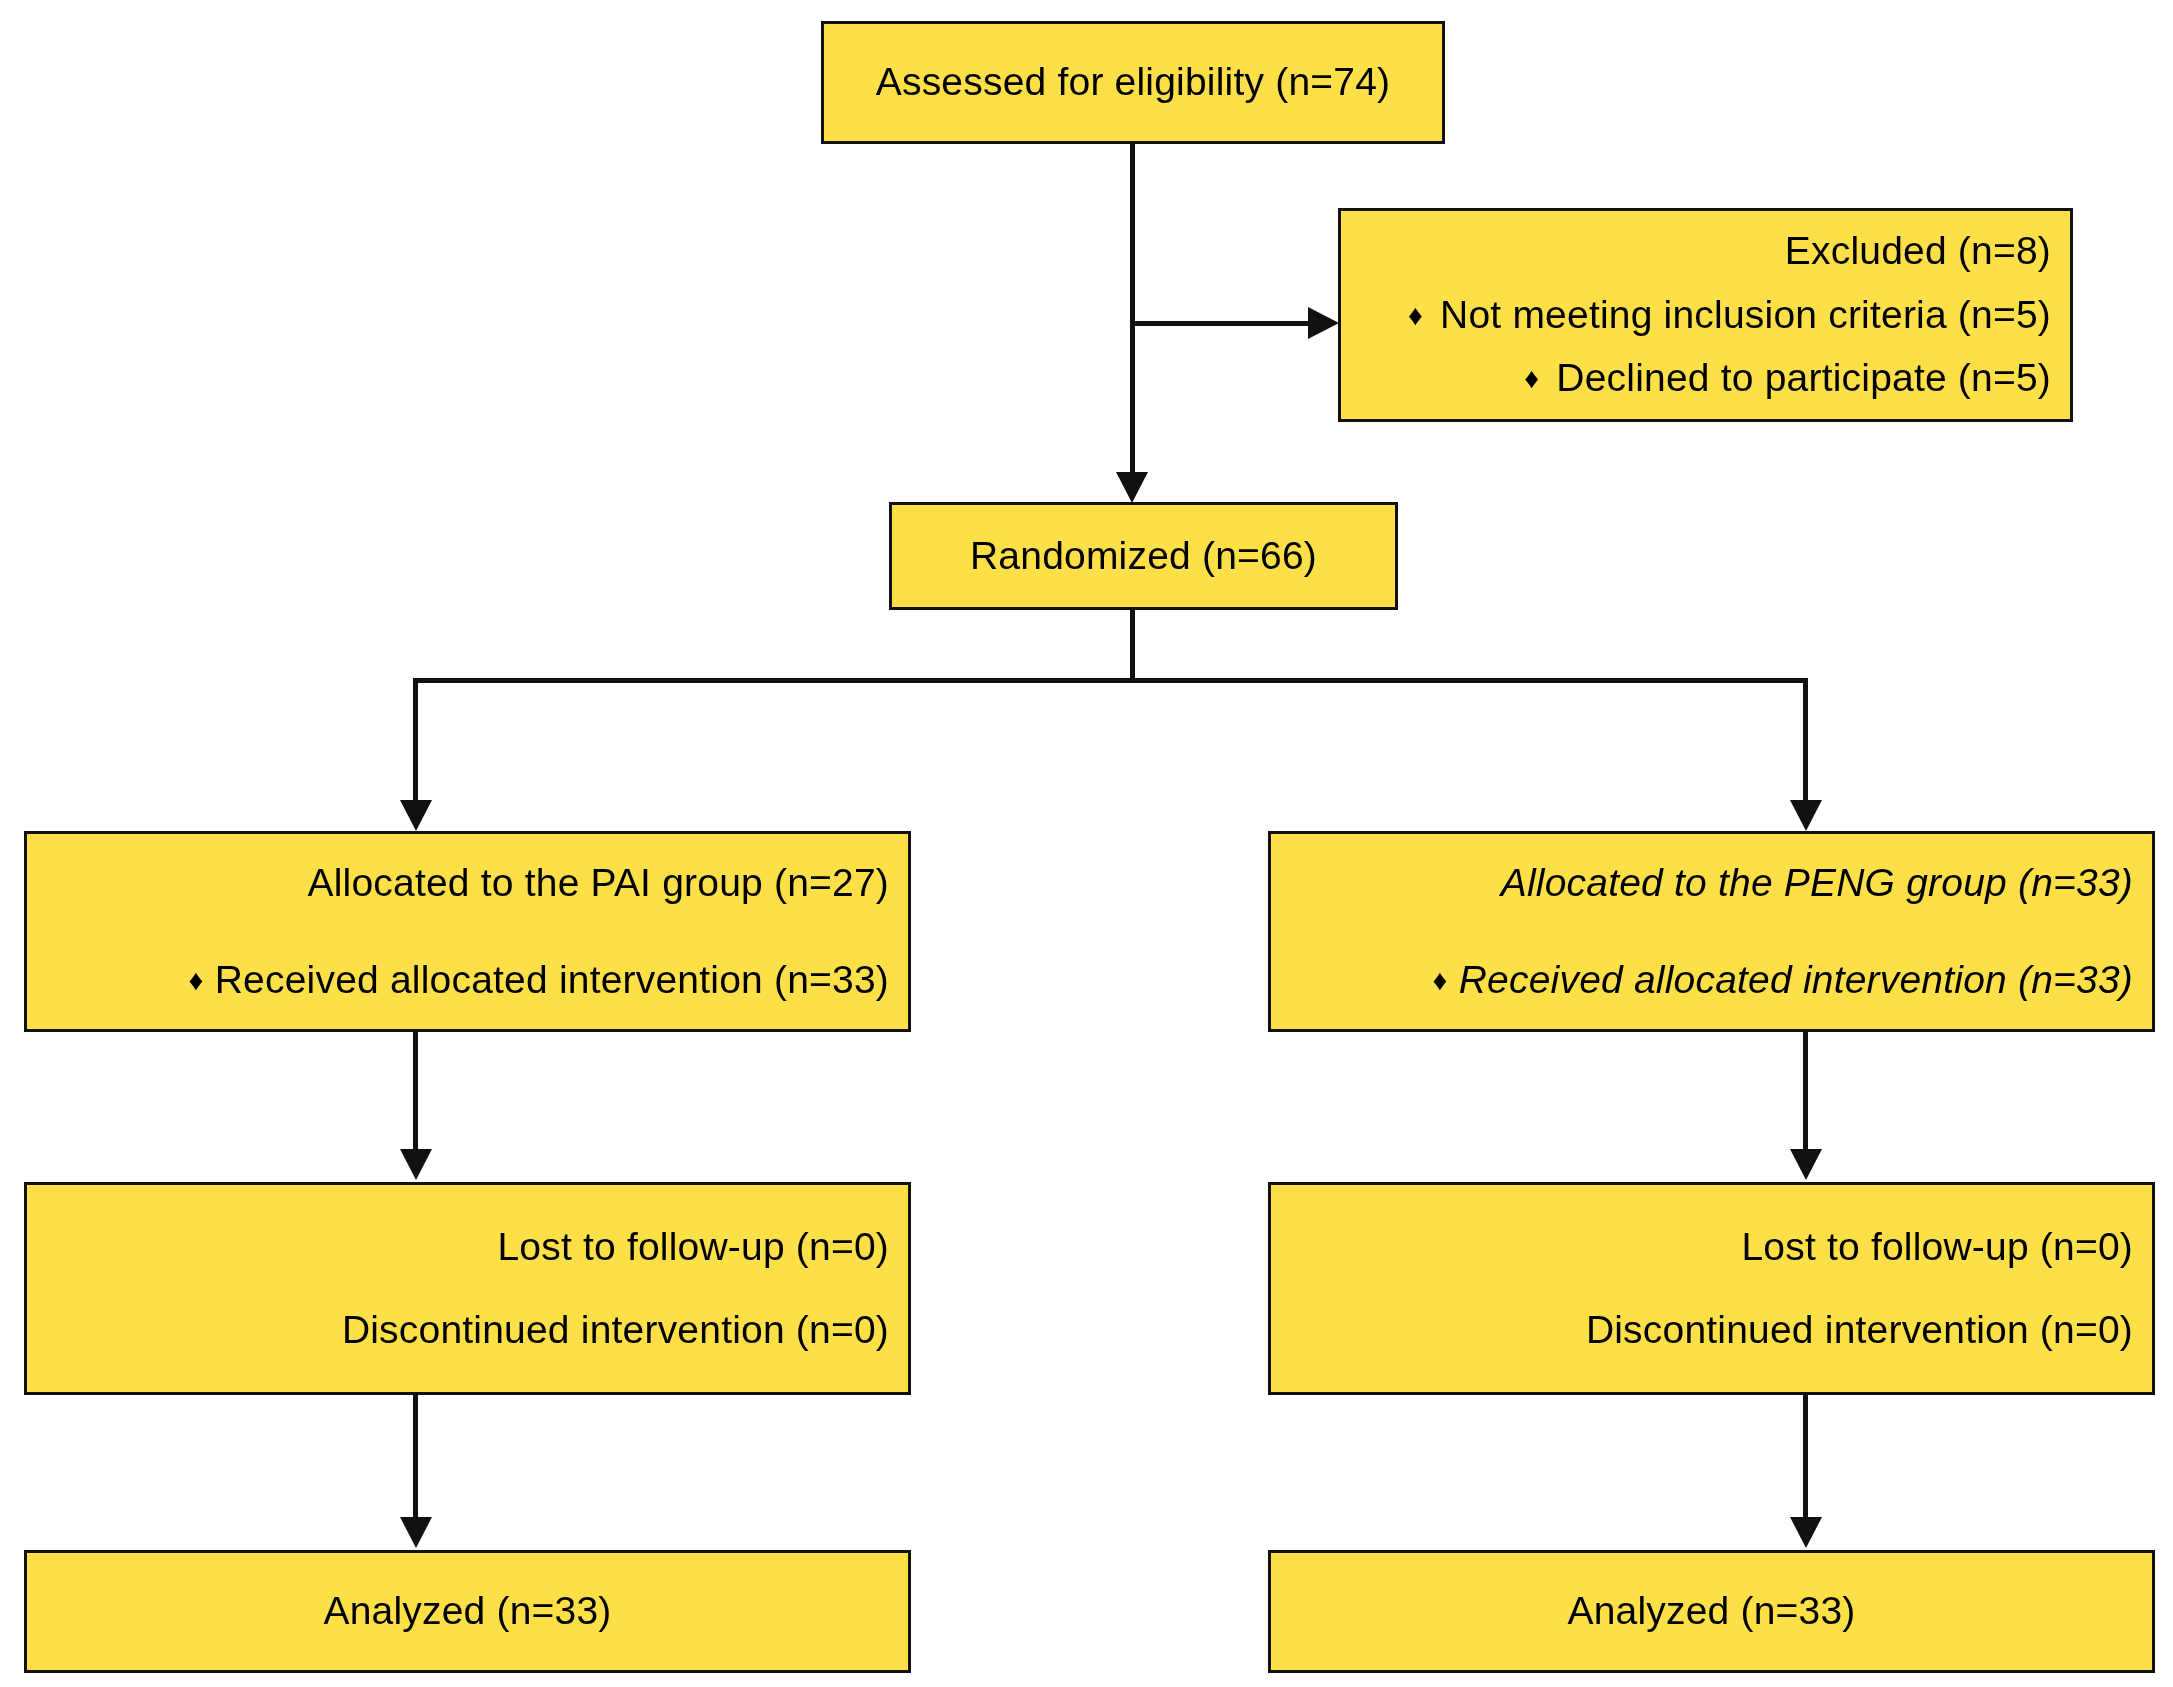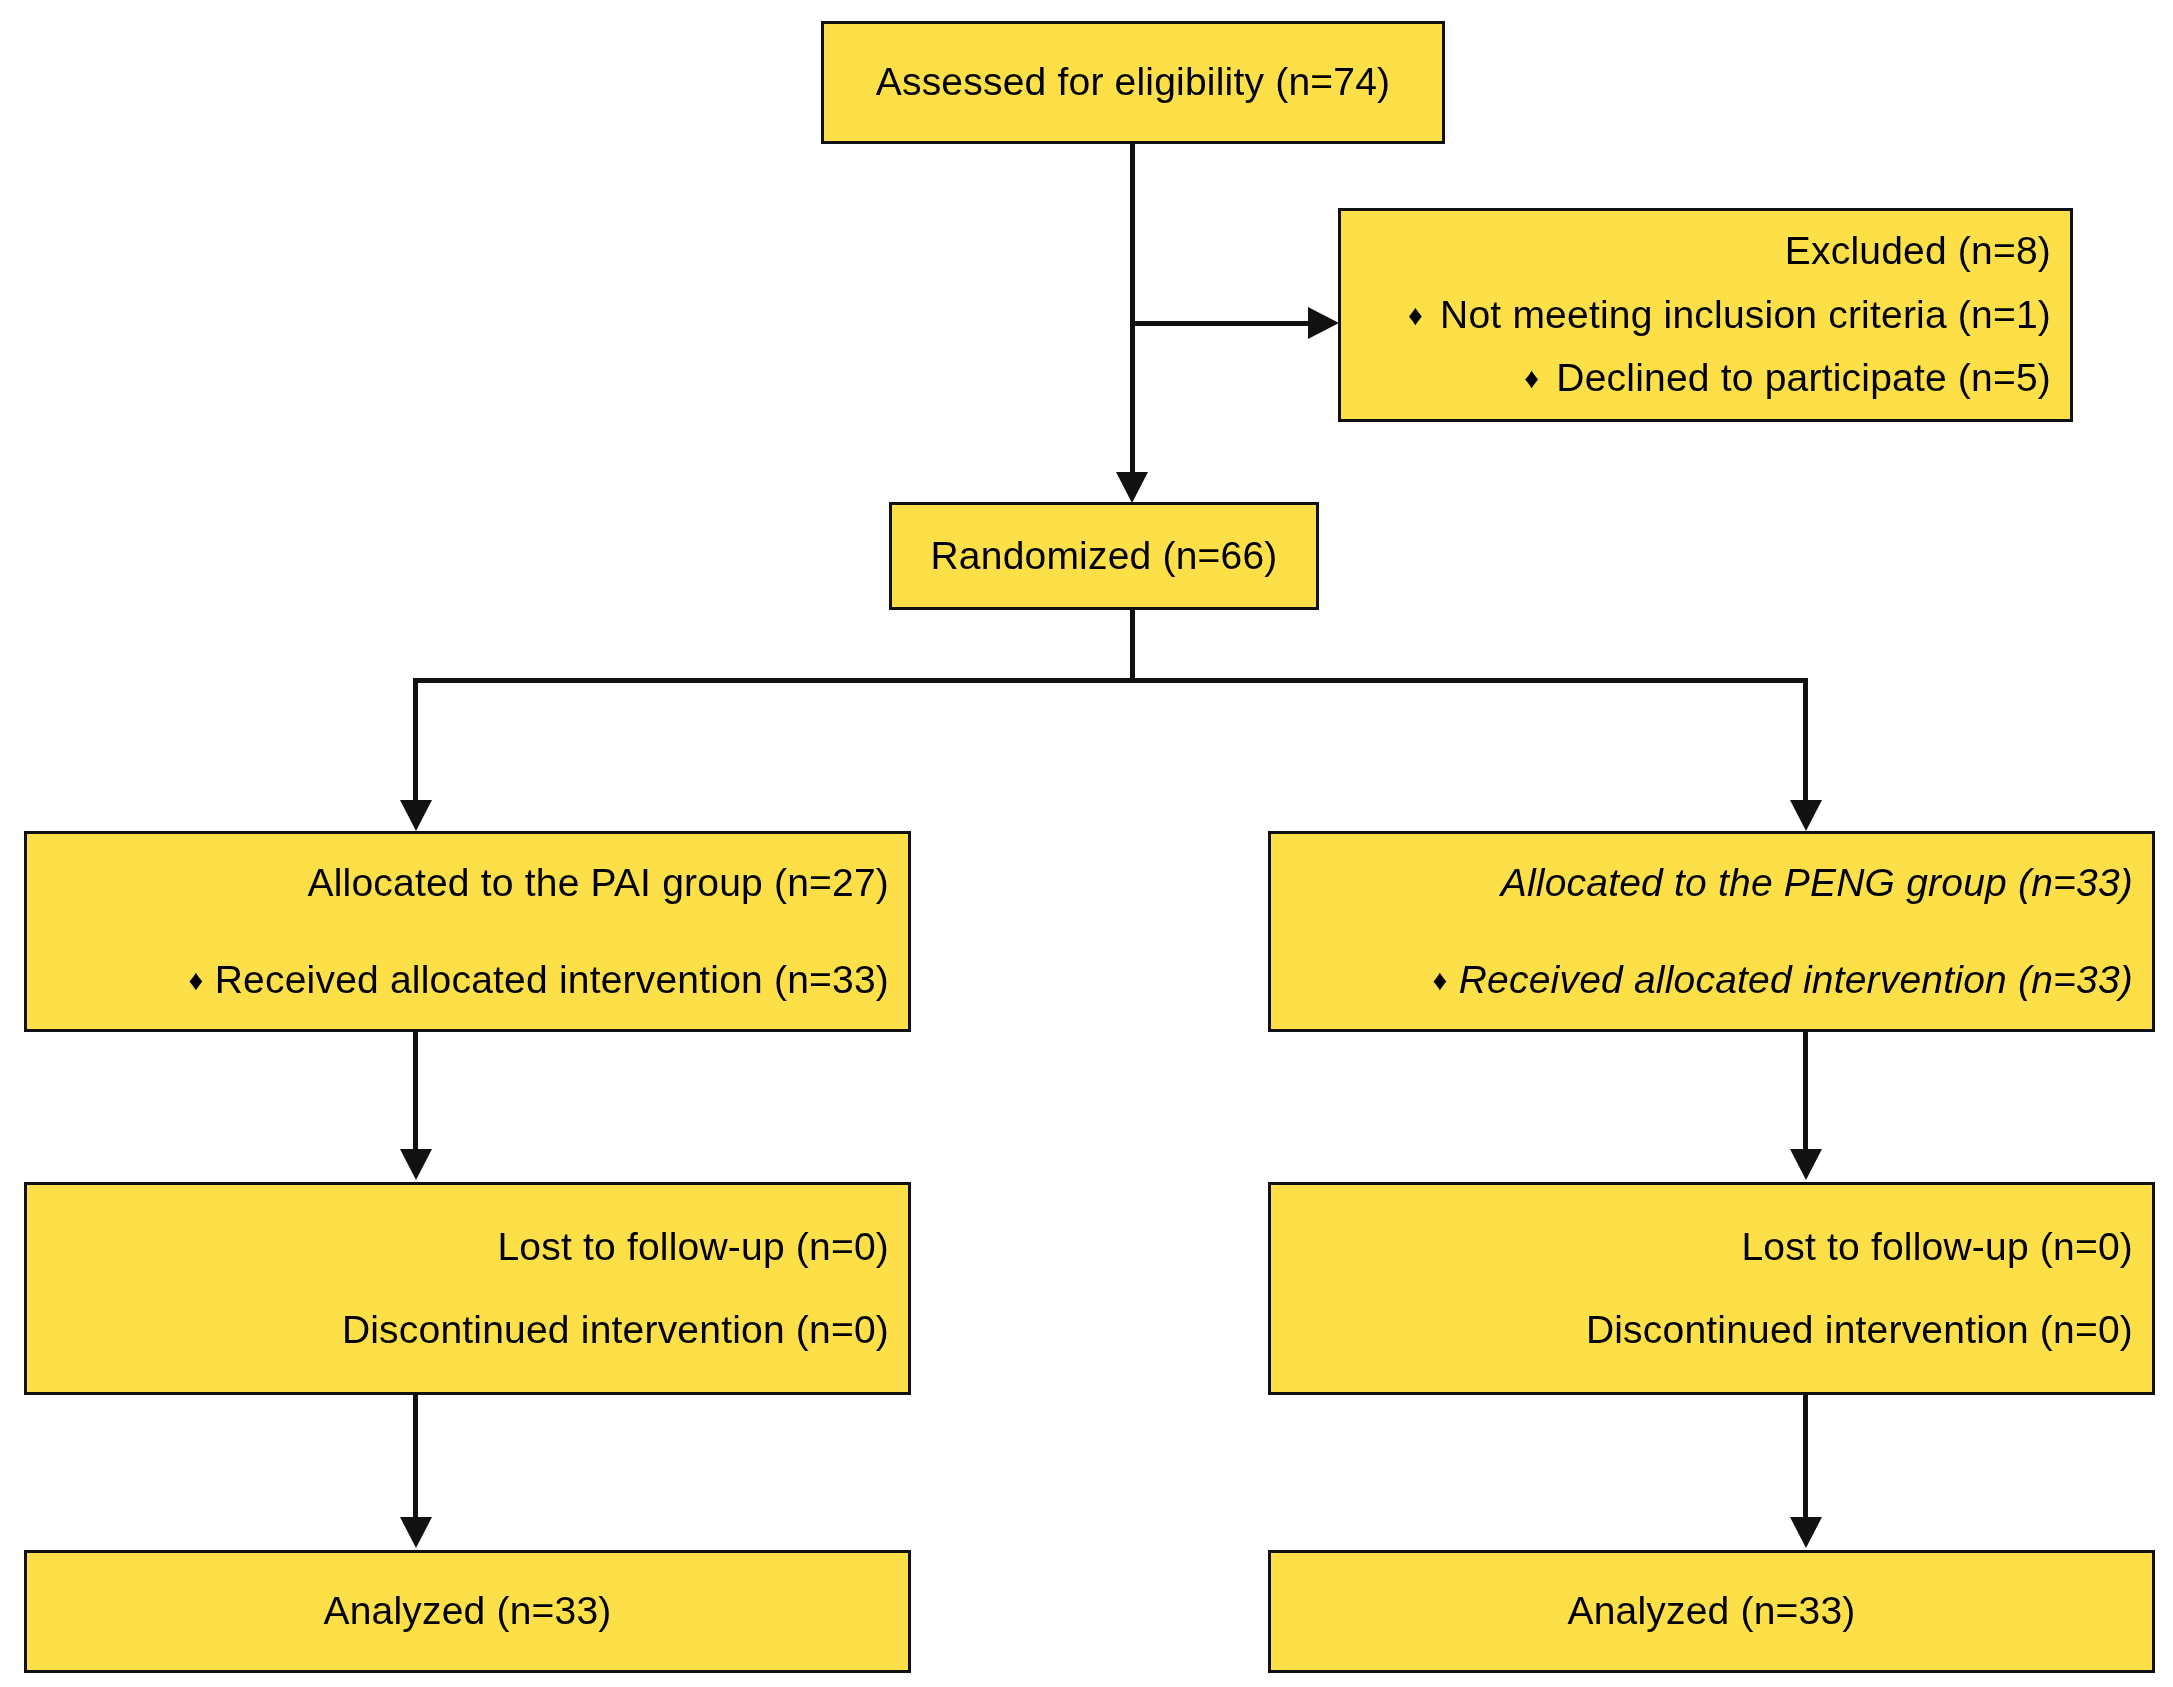--- a/index.html
+++ b/index.html
@@ -109,30 +109,30 @@
   <div class="arrow-down" style="left:1116px; top:472px;"></div>
 
   <div class="hline" style="left:1130px; top:321px; width:178px;"></div>
   <div class="arrow-right" style="left:1308px; top:307px;"></div>
 
   <div class="box lefty" style="left:1338px; top:208px; width:735px; height:214px; padding-left:40px; padding-right:19px;">
     <div class="line-txt">Excluded (n=8)</div>
     <div class="gap-sm"></div>
     <div class="bullet-row">
       <span class="bullet-mark">♦</span>
-      <span class="line-txt">Not meeting inclusion criteria (n=1)</span>
+      <span class="line-txt">Not meeting inclusion criteria (n=5)</span>
     </div>
     <div class="gap-sm"></div>
     <div class="bullet-row">
       <span class="bullet-mark">♦</span>
       <span class="line-txt">Declined to participate (n=5)</span>
     </div>
   </div>
 
-  <div class="box centered" style="left:889px; top:502px; width:430px; height:108px;">
+  <div class="box centered" style="left:889px; top:502px; width:509px; height:108px;">
     <div class="line-txt">Randomized (n=66)</div>
   </div>
 
   <div class="vline" style="left:1130px; top:610px; height:70px;"></div>
 
   <div class="hline" style="left:413px; top:678px; width:1395px;"></div>
 
   <div class="vline" style="left:413px; top:678px; height:122px;"></div>
   <div class="arrow-down" style="left:400px; top:800px;"></div>
 

